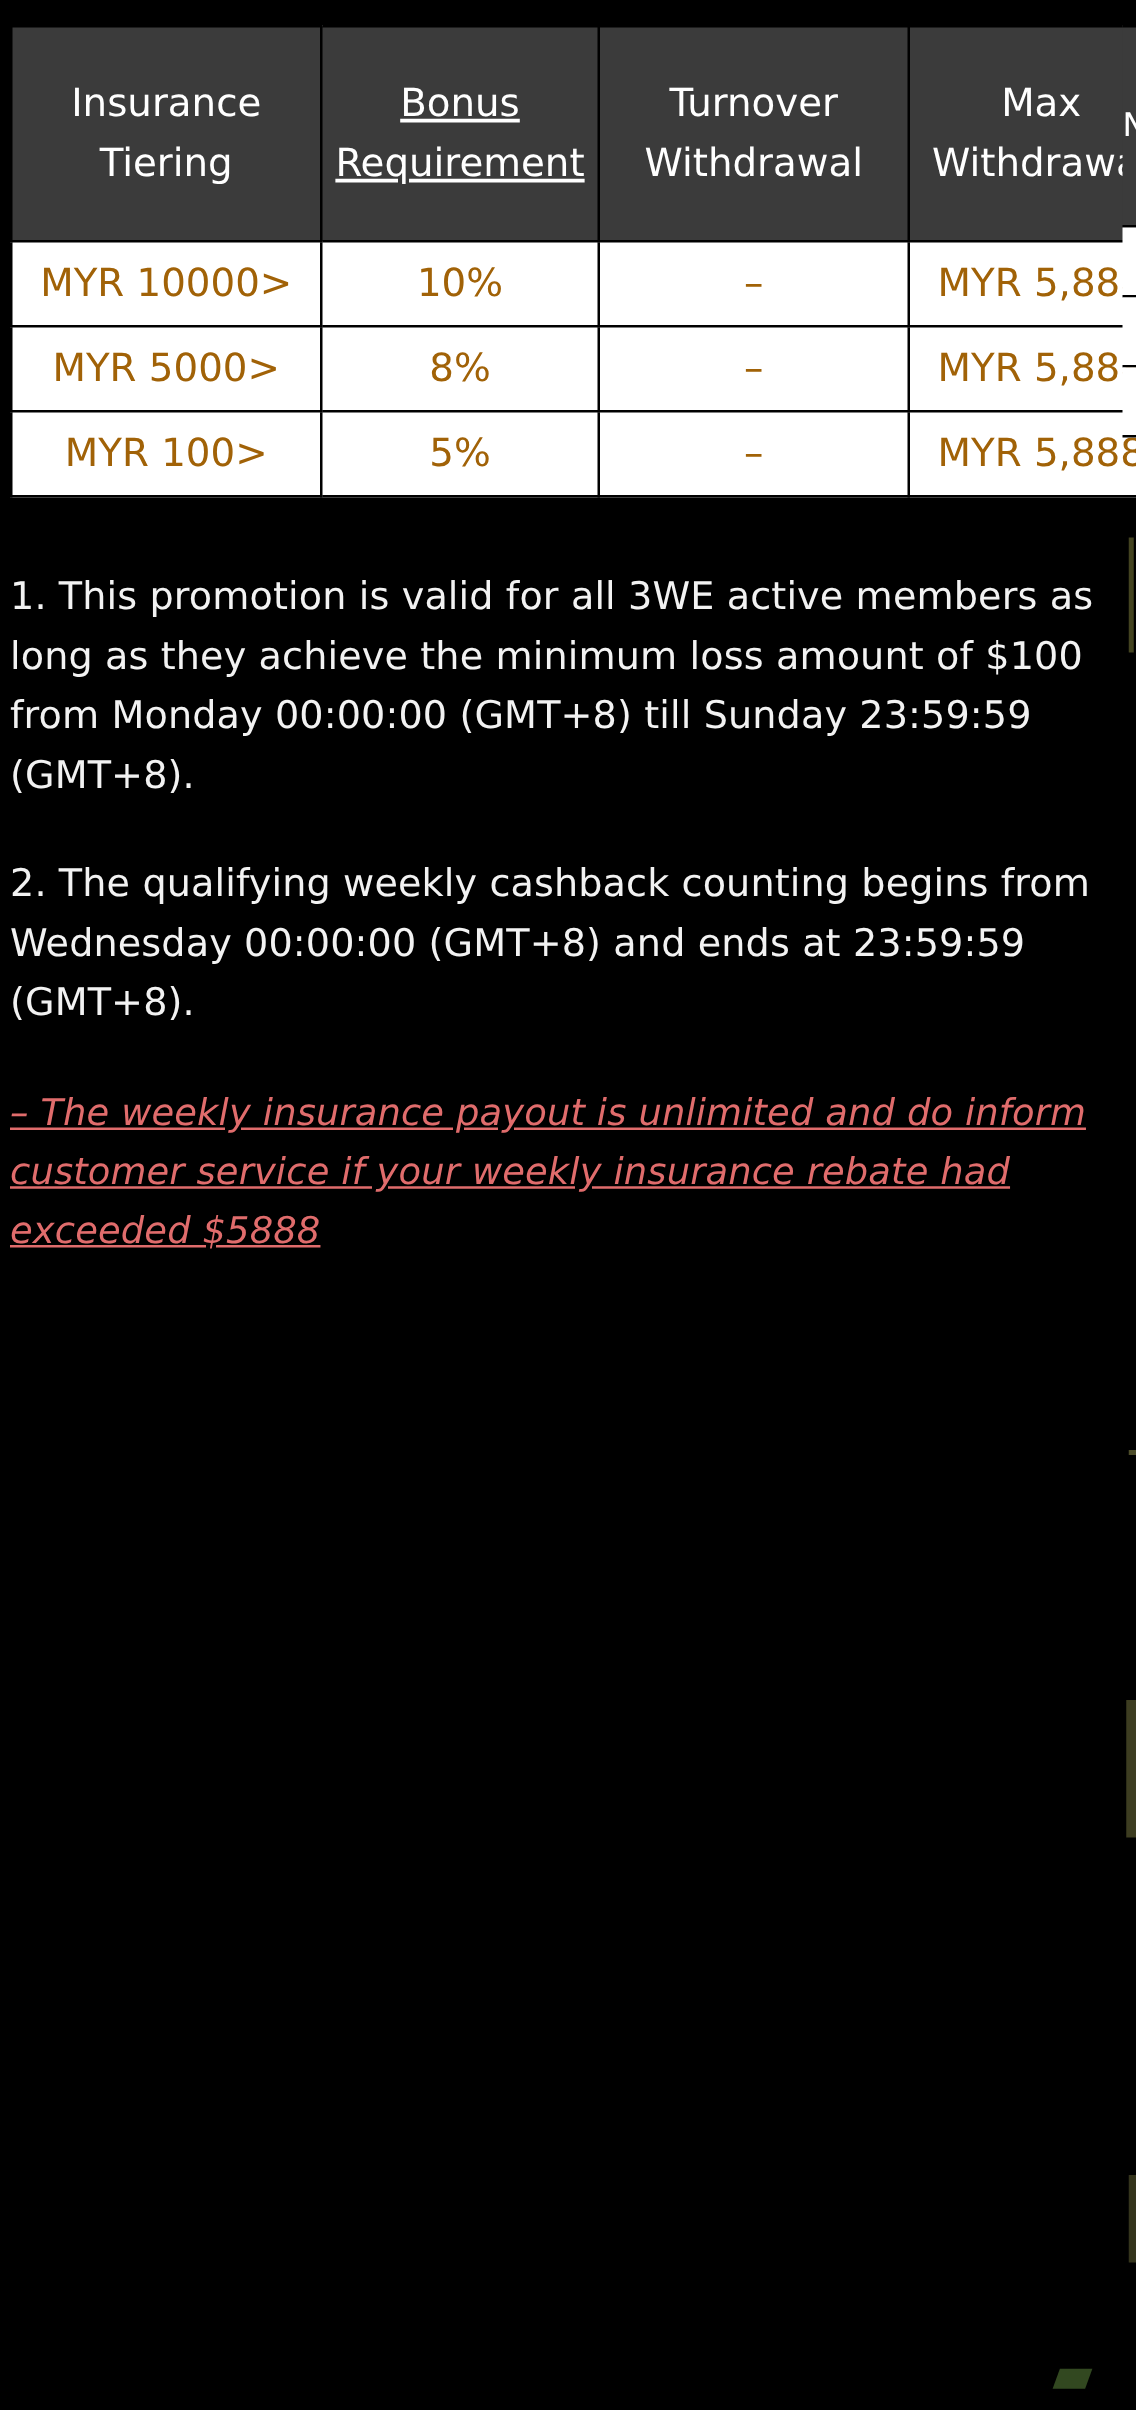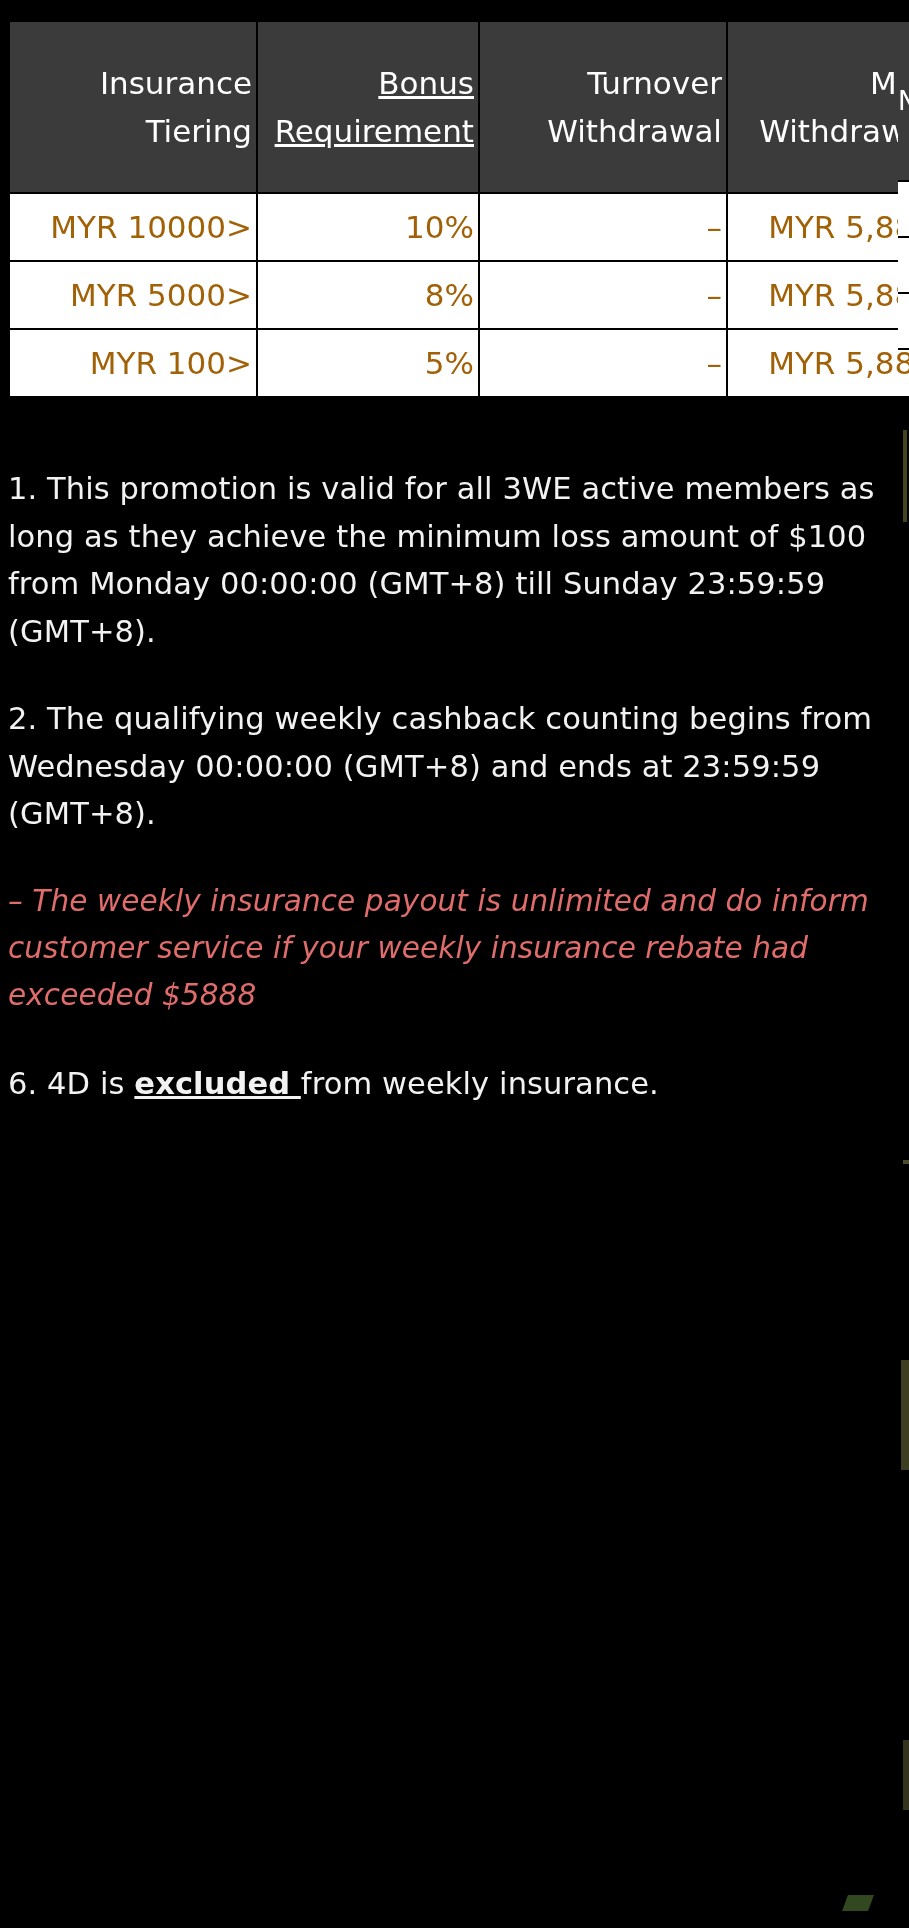--- a/index.html
+++ b/index.html
@@ -32,21 +32,21 @@
   }
   table.tier-table {
     border-collapse: collapse;
     table-layout: fixed;
     width: 890px;
     background: #ffffff;
   }
   table.tier-table th,
   table.tier-table td {
     border: 2px solid #000000;
-    text-align: right;
+    text-align: center;
     vertical-align: middle;
     font-weight: normal;
     font-size: 31px;
     line-height: 1.55;
     padding: 6px 4px;
   }
   table.tier-table th {
     background: #3b3b3b;
     color: #ffffff;
     height: 158px;
@@ -84,39 +84,40 @@
   .edge-col .ec {
     height: 54px;
     background: #ffffff;
     border-bottom: 2px solid #000;
   }
 
   
   .terms {
     position: absolute;
     left: 8px;
-    top: 465px;
+    top: 454px;
     width: 888px;
   }
   .para {
     font-size: 30.5px;
     line-height: 1.56;
     color: #f2f2f2;
     margin: 0 0 40px 0;
     letter-spacing: 0.1px;
   }
   .para.last { margin-bottom: 0; }
 
   .note-red {
     display: block;
     color: #e06c6c;
     font-style: italic;
     font-size: 29.5px;
     line-height: 1.6;
     margin-top: 6px;
+    text-decoration: underline;
   }
 
   .uline-bold {
     font-weight: bold;
     text-decoration: underline;
   }
 
   
   .artifact {
     position: absolute;
@@ -185,23 +186,20 @@
     <div class="ec"></div>
     <div class="ec"></div>
   </div>
 
   <div class="terms">
     <p class="para">1. This promotion is valid for all 3WE active members as long as they achieve the minimum loss amount of $100 from Monday 00:00:00 (GMT+8) till Sunday 23:59:59 (GMT+8).</p>
     <p class="para">2. The qualifying weekly cashback counting begins from Wednesday 00:00:00 (GMT+8) and ends at 23:59:59 (GMT+8).</p>
     <p class="para">
       <span class="note-red">– The weekly insurance payout is unlimited and do inform customer service if your weekly insurance rebate had exceeded $5888</span>
     </p>
-    <p class="para last">
-      <span>6. 4D is </span><span class="uline-bold">excluded </span><span>from weekly insurance.</span>
-    </p>
   </div>
 
   <div class="artifact a1"></div>
   <div class="artifact a2"></div>
   <div class="artifact a3"></div>
   <div class="artifact a4"></div>
   <div class="artifact a5"></div>
 
 </div>
 

